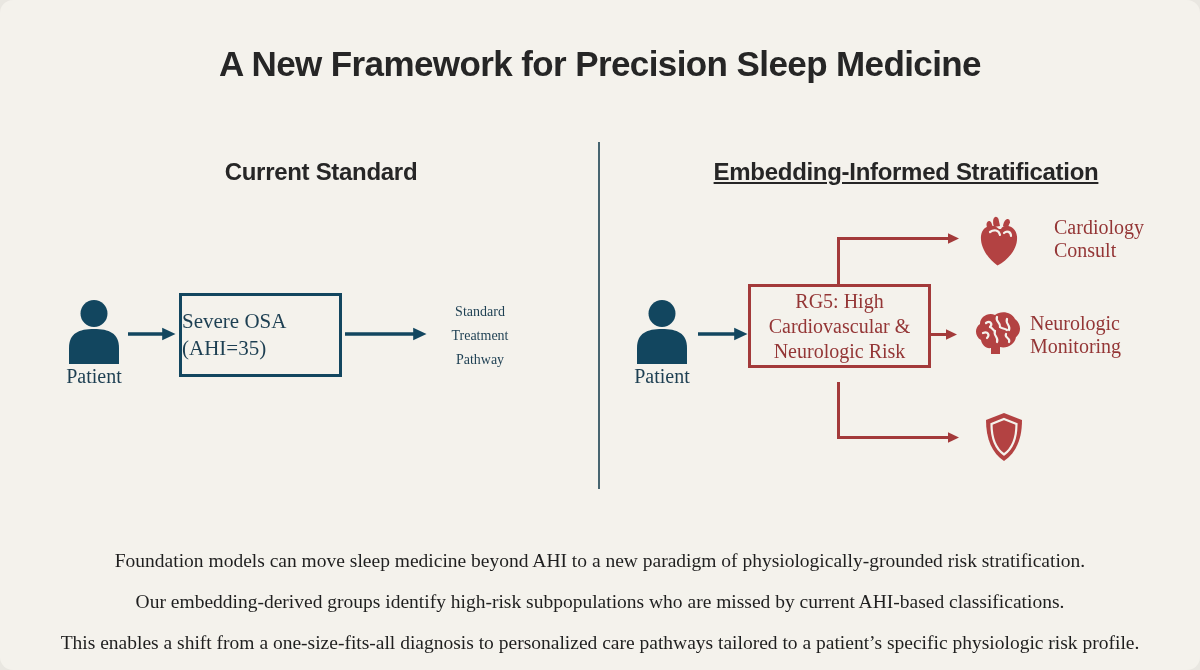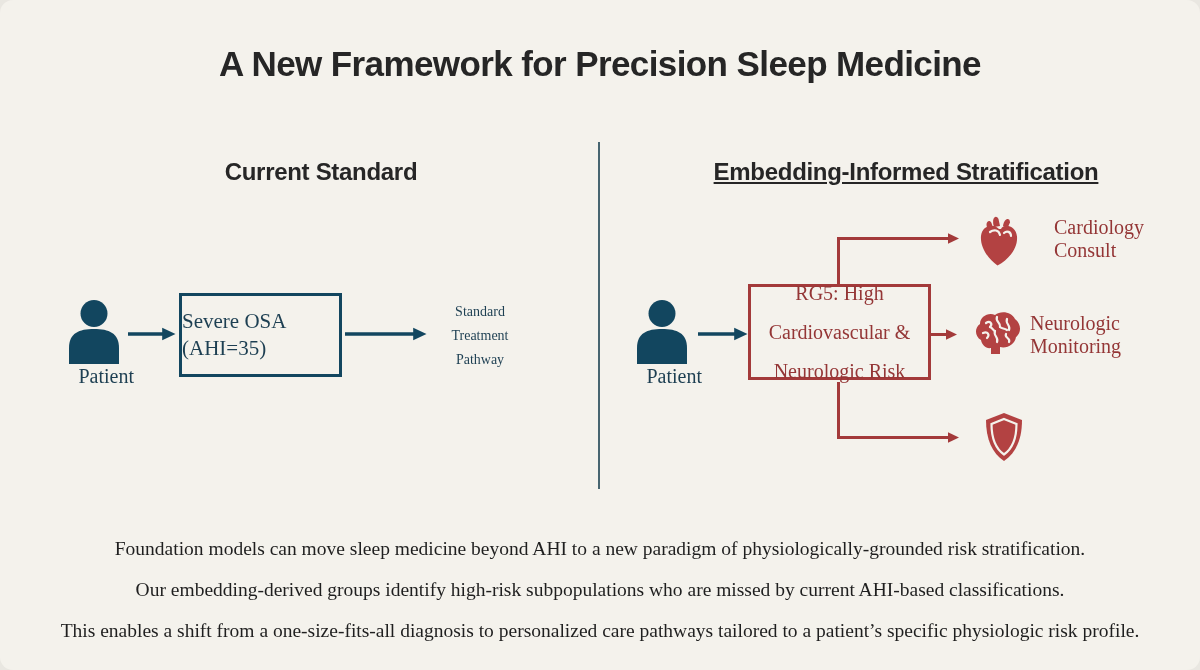--- a/index.html
+++ b/index.html
@@ -32,46 +32,46 @@
   .connectors{left:0; top:0; pointer-events:none;}
   .stroke-navy{stroke:var(--navy); fill:none; stroke-width:3.5;}
   .stroke-red{stroke:var(--red); fill:none; stroke-width:3;}
   .stroke-div{stroke:var(--divider); stroke-width:2;}
   .mk-navy{fill:var(--navy);}
   .mk-red{fill:var(--red);}
   .fill-navy{fill:var(--navy);}
   .fill-red{fill:var(--red_icon);}
   .inner-line{fill:none; stroke:var(--background); stroke-width:2.2; stroke-linecap:round;}
   .patient-label{
-    width:80px; text-align:right; font-size:20px; color:var(--navy_text);
+    width:80px; text-align:center; font-size:20px; color:var(--navy_text);
   }
   .diagnosis-box{
     left:179px; top:293px; width:163px; height:84px; box-sizing:border-box;
     border:3px solid var(--navy); display:flex; flex-direction:column;
     align-items:flex-start; justify-content:center;
     font-size:21px; line-height:27px; color:var(--navy_text); text-align:center;
   }
   .risk-box{
-    left:748px; top:284px; width:183px; height:96px; box-sizing:border-box;
+    left:748px; top:284px; width:183px; height:84px; box-sizing:border-box;
     border:3px solid var(--red); display:flex; flex-direction:column;
     align-items:center; justify-content:center;
-    font-size:20px; line-height:25px; color:var(--red_text); text-align:center;gap:14px;
+    font-size:20px; line-height:25px; color:var(--red_text); text-align:center;
   }
   .outcome{
     left:420px; top:300px; width:120px; text-align:center;
     font-size:14px; line-height:24px; color:var(--navy_text);
   }
   .branch-label{
     left:1030px; font-size:20px; line-height:23px; color:var(--red_text);
   }
   .footer{
     left:0; top:537px; width:1200px; text-align:center;
     color:var(--body_text);
   }
-  .footer p{margin:0 0 17px 0; font-size:19.5px; line-height:24px;}
+  .footer p{margin:12px 0 17px 0; font-size:19.5px; line-height:24px;}
   .line{display:block;}
 </style>
 </head>
 <body>
 
 <div class="frame">
 
   <h1 class="abs slide-title">A New Framework for Precision Sleep Medicine</h1>
 
   <h2 class="abs panel-header left">Current Standard</h2>

